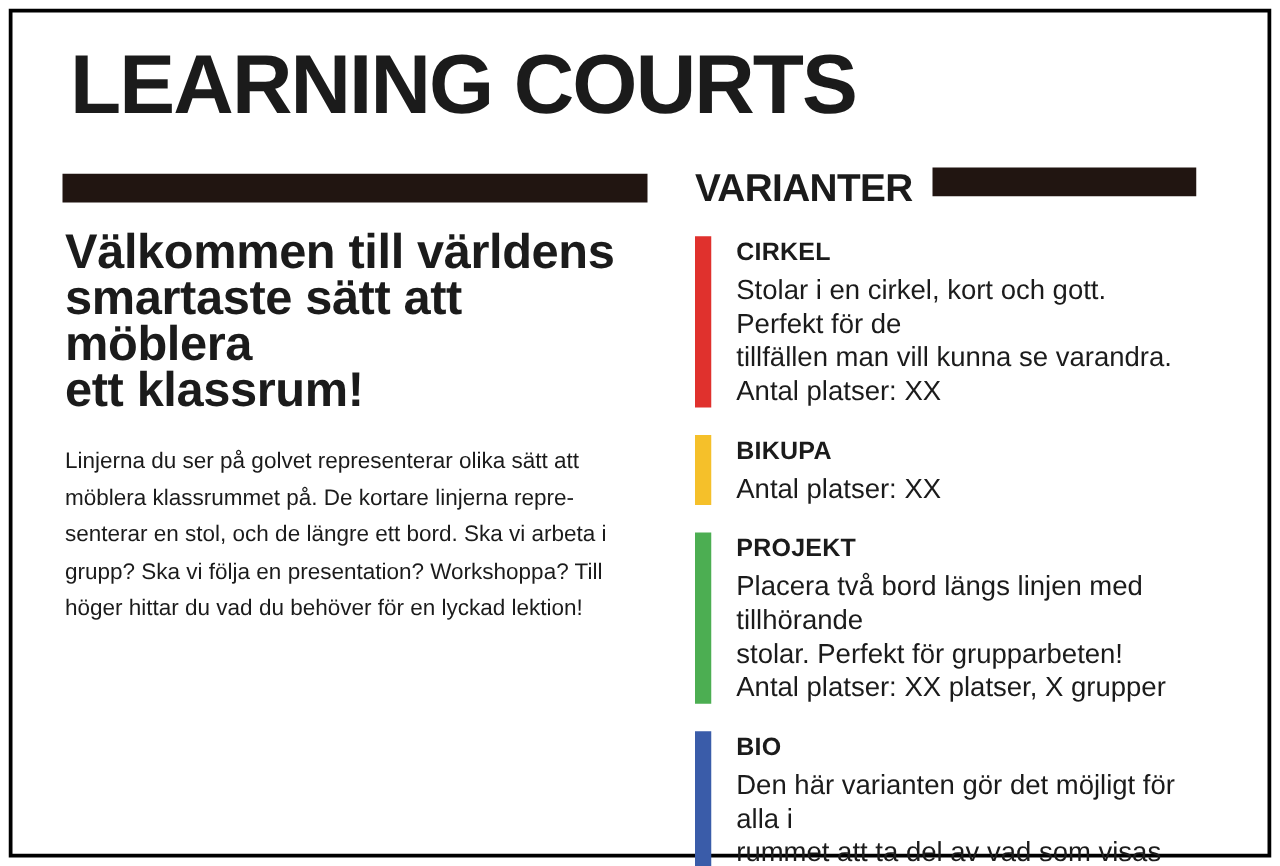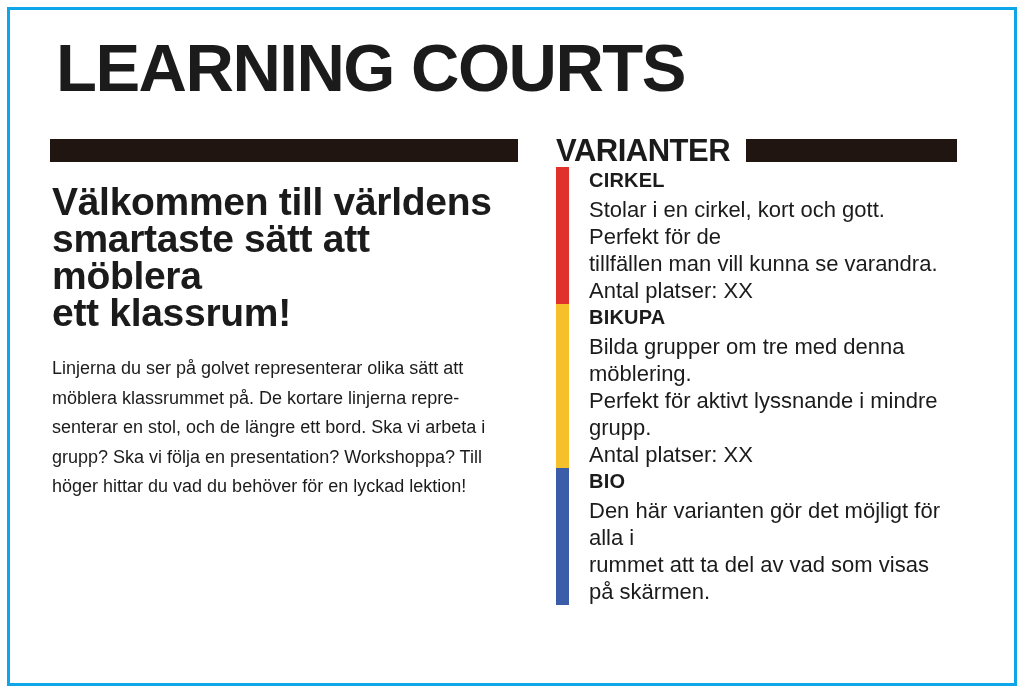--- a/index.html
+++ b/index.html
@@ -7,21 +7,21 @@
     margin: 0; padding: 0;
     width: 1024px; height: 693px;
     background: #ffffff;
     font-family: "Liberation Sans", sans-serif;
     color: #1b1b1b;
     overflow: hidden;
   }
   .frame {
     position: absolute;
     left: 7px; top: 7px; right: 7px; bottom: 7px;
-    border: 3px solid #0ea5e9;
+    border: 3px solid #000000;
     background: #ffffff;
     padding: 24px 57px 20px 40px;
   }
   .page-title {
     margin: 0 0 0 6px;
     font-size: 67px;
     line-height: 1.0;
     font-weight: bold;
     letter-spacing: -1.5px;
     white-space: nowrap;
@@ -54,35 +54,35 @@
     white-space: pre-line;
   }
   .intro-body {
     margin: 23px 0 12px 2px;
     font-size: 18px;
     line-height: 29.5px;
     white-space: pre-line;
   }
   .header-row {
     display: flex;
-    align-items: center;
     gap: 16px;
   }
   .variants-heading {
     margin: 0;
     font-size: 31px;
     line-height: 33px;
     font-weight: bold;
     letter-spacing: -0.5px;
     white-space: nowrap;
   }
   .header-row .black-bar { flex: 1; }
   .variant {
     display: flex;
     align-items: stretch;
+    margin-top: 22px;
   }
   .color-bar {
     width: 13px;
     flex-shrink: 0;
     margin-right: 20px;
   }
   .variant-text { padding-top: 1px; }
   .variant-name {
     margin: 0 0 4px 0;
     font-size: 20px;
@@ -132,28 +132,32 @@
           <p class="variant-description">Stolar i en cirkel, kort och gott. Perfekt för de
 tillfällen man vill kunna se varandra.</p>
           <p class="variant-capacity">Antal platser: XX</p>
         </div>
       </div>
 
       <div class="variant">
         <div class="color-bar" style="background-color: rgb(245, 192, 42);"></div>
         <div class="variant-text">
           <h3 class="variant-name">BIKUPA</h3>
-          <p class="variant-description">Bilda grupper om tre med denna möblering.
-Perfekt för aktivt lyssnande i mindre grupp.</p>
           <p class="variant-capacity">Antal platser: XX</p>
         </div>
       </div>
 
       <div class="variant">
         <div class="color-bar" style="background-color: rgb(76, 174, 82);"></div>
+        <div class="variant-text">
+          <h3 class="variant-name">PROJEKT</h3>
+          <p class="variant-description">Placera två bord längs linjen med tillhörande
+stolar. Perfekt för grupparbeten!</p>
+          <p class="variant-capacity">Antal platser: XX platser, X grupper</p>
+        </div>
       </div>
 
       <div class="variant">
         <div class="color-bar" style="background-color: rgb(58, 92, 169);"></div>
         <div class="variant-text">
           <h3 class="variant-name">BIO</h3>
           <p class="variant-description">Den här varianten gör det möjligt för alla i
 rummet att ta del av vad som visas på skärmen.</p>
 
         </div>

